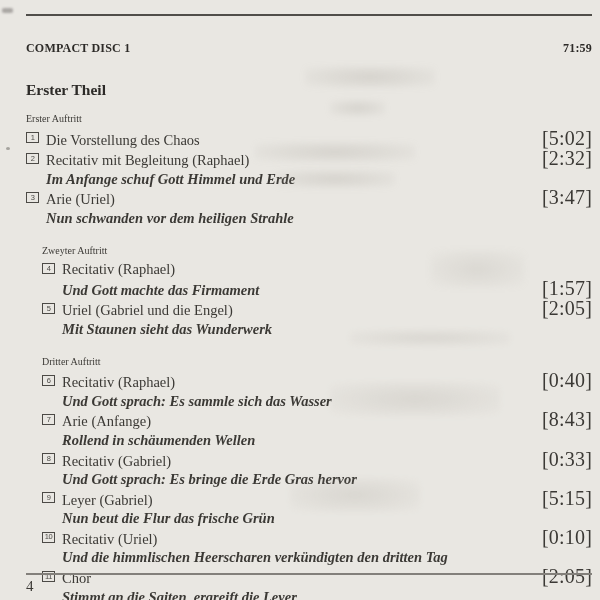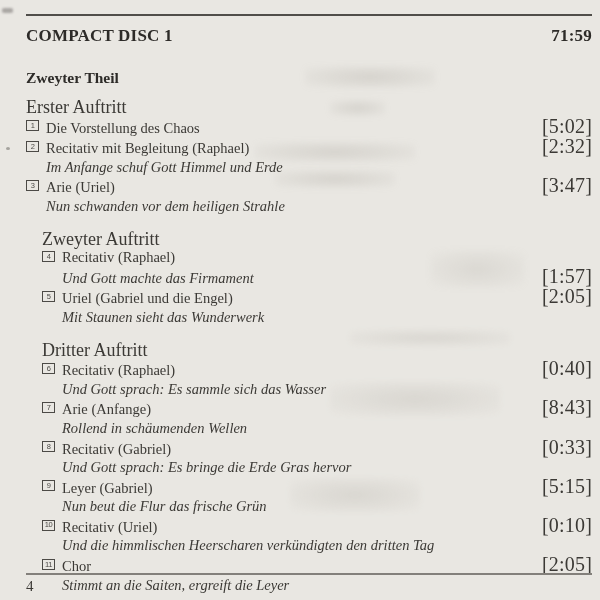--- a/index.html
+++ b/index.html
@@ -22,30 +22,30 @@
     position:absolute;inset:0;
     padding:0 8px 0 26px;
     box-sizing:border-box;
   }
   .rule-top{
     margin-top:14px;height:2px;background:var(--rule-top);
     margin-left:0;margin-right:0;
   }
   .header-row{
     display:flex;justify-content:space-between;align-items:baseline;
-    margin-top:8px;
-    font-weight:bold;font-size:17px;line-height:24px;color:var(--heading);
+    margin-top:20px;
+    font-weight:bold;font-size:12px;line-height:24px;color:var(--heading);
     letter-spacing:.2px;
   }
   .part-heading{
     margin-top:20px;font-weight:bold;font-size:15.5px;line-height:20px;color:var(--heading);
   }
   .sections{margin-top:10px;}
   .section + .section{margin-top:14px;margin-left:16px;}
-  .section-heading{font-size:18px;line-height:18.6px;}
+  .section-heading{font-size:10px;line-height:18.6px;}
   .track-line{
     display:flex;align-items:baseline;
     font-size:14.5px;line-height:18.6px;
   }
   .num-box{
     flex:0 0 auto;
     display:inline-flex;align-items:center;justify-content:center;
     width:13px;height:11px;
     border:1px solid var(--box-border);
     margin-right:7px;
@@ -58,21 +58,21 @@
     font-size:7.5px;line-height:1;color:var(--box-border);
     letter-spacing:-0.5px;
   }
   .track-title{flex:1 1 auto;}
   .track-duration{flex:0 0 auto;font-size:20px;letter-spacing:.2px;}
   .incipit-line{
     display:flex;align-items:baseline;
     padding-left:20px;
     font-size:14.5px;line-height:18.6px;
   }
-  .incipit{flex:1 1 auto;font-style:italic;}
+  .incipit{flex:1 1 auto;font-style:italic;font-weight:bold;}
   .rule-bottom{
     position:absolute;left:26px;right:8px;top:573px;
     height:1.6px;background:var(--rule-bottom);
   }
   .page-number{
     position:absolute;left:26px;top:576px;
     font-size:15px;line-height:20px;
   }
   
   .ghost{
@@ -101,21 +101,21 @@
 <body>
 
 <div class="page">
   <div class="rule-top"></div>
 
   <div class="header-row">
     <span>COMPACT DISC 1</span>
     <span>71:59</span>
   </div>
 
-  <div class="part-heading">Zweyter Theil</div>
+  <div class="part-heading">Erster Theil</div>
 
   <div class="sections" id="sections">
   <section class="section">
     <div class="section-heading">Erster Auftritt</div>
     <div class="tracks">
   <div class="track">
     <div class="track-line">
       <span class="num-box">
                 <span class="num">1</span>
               </span>

